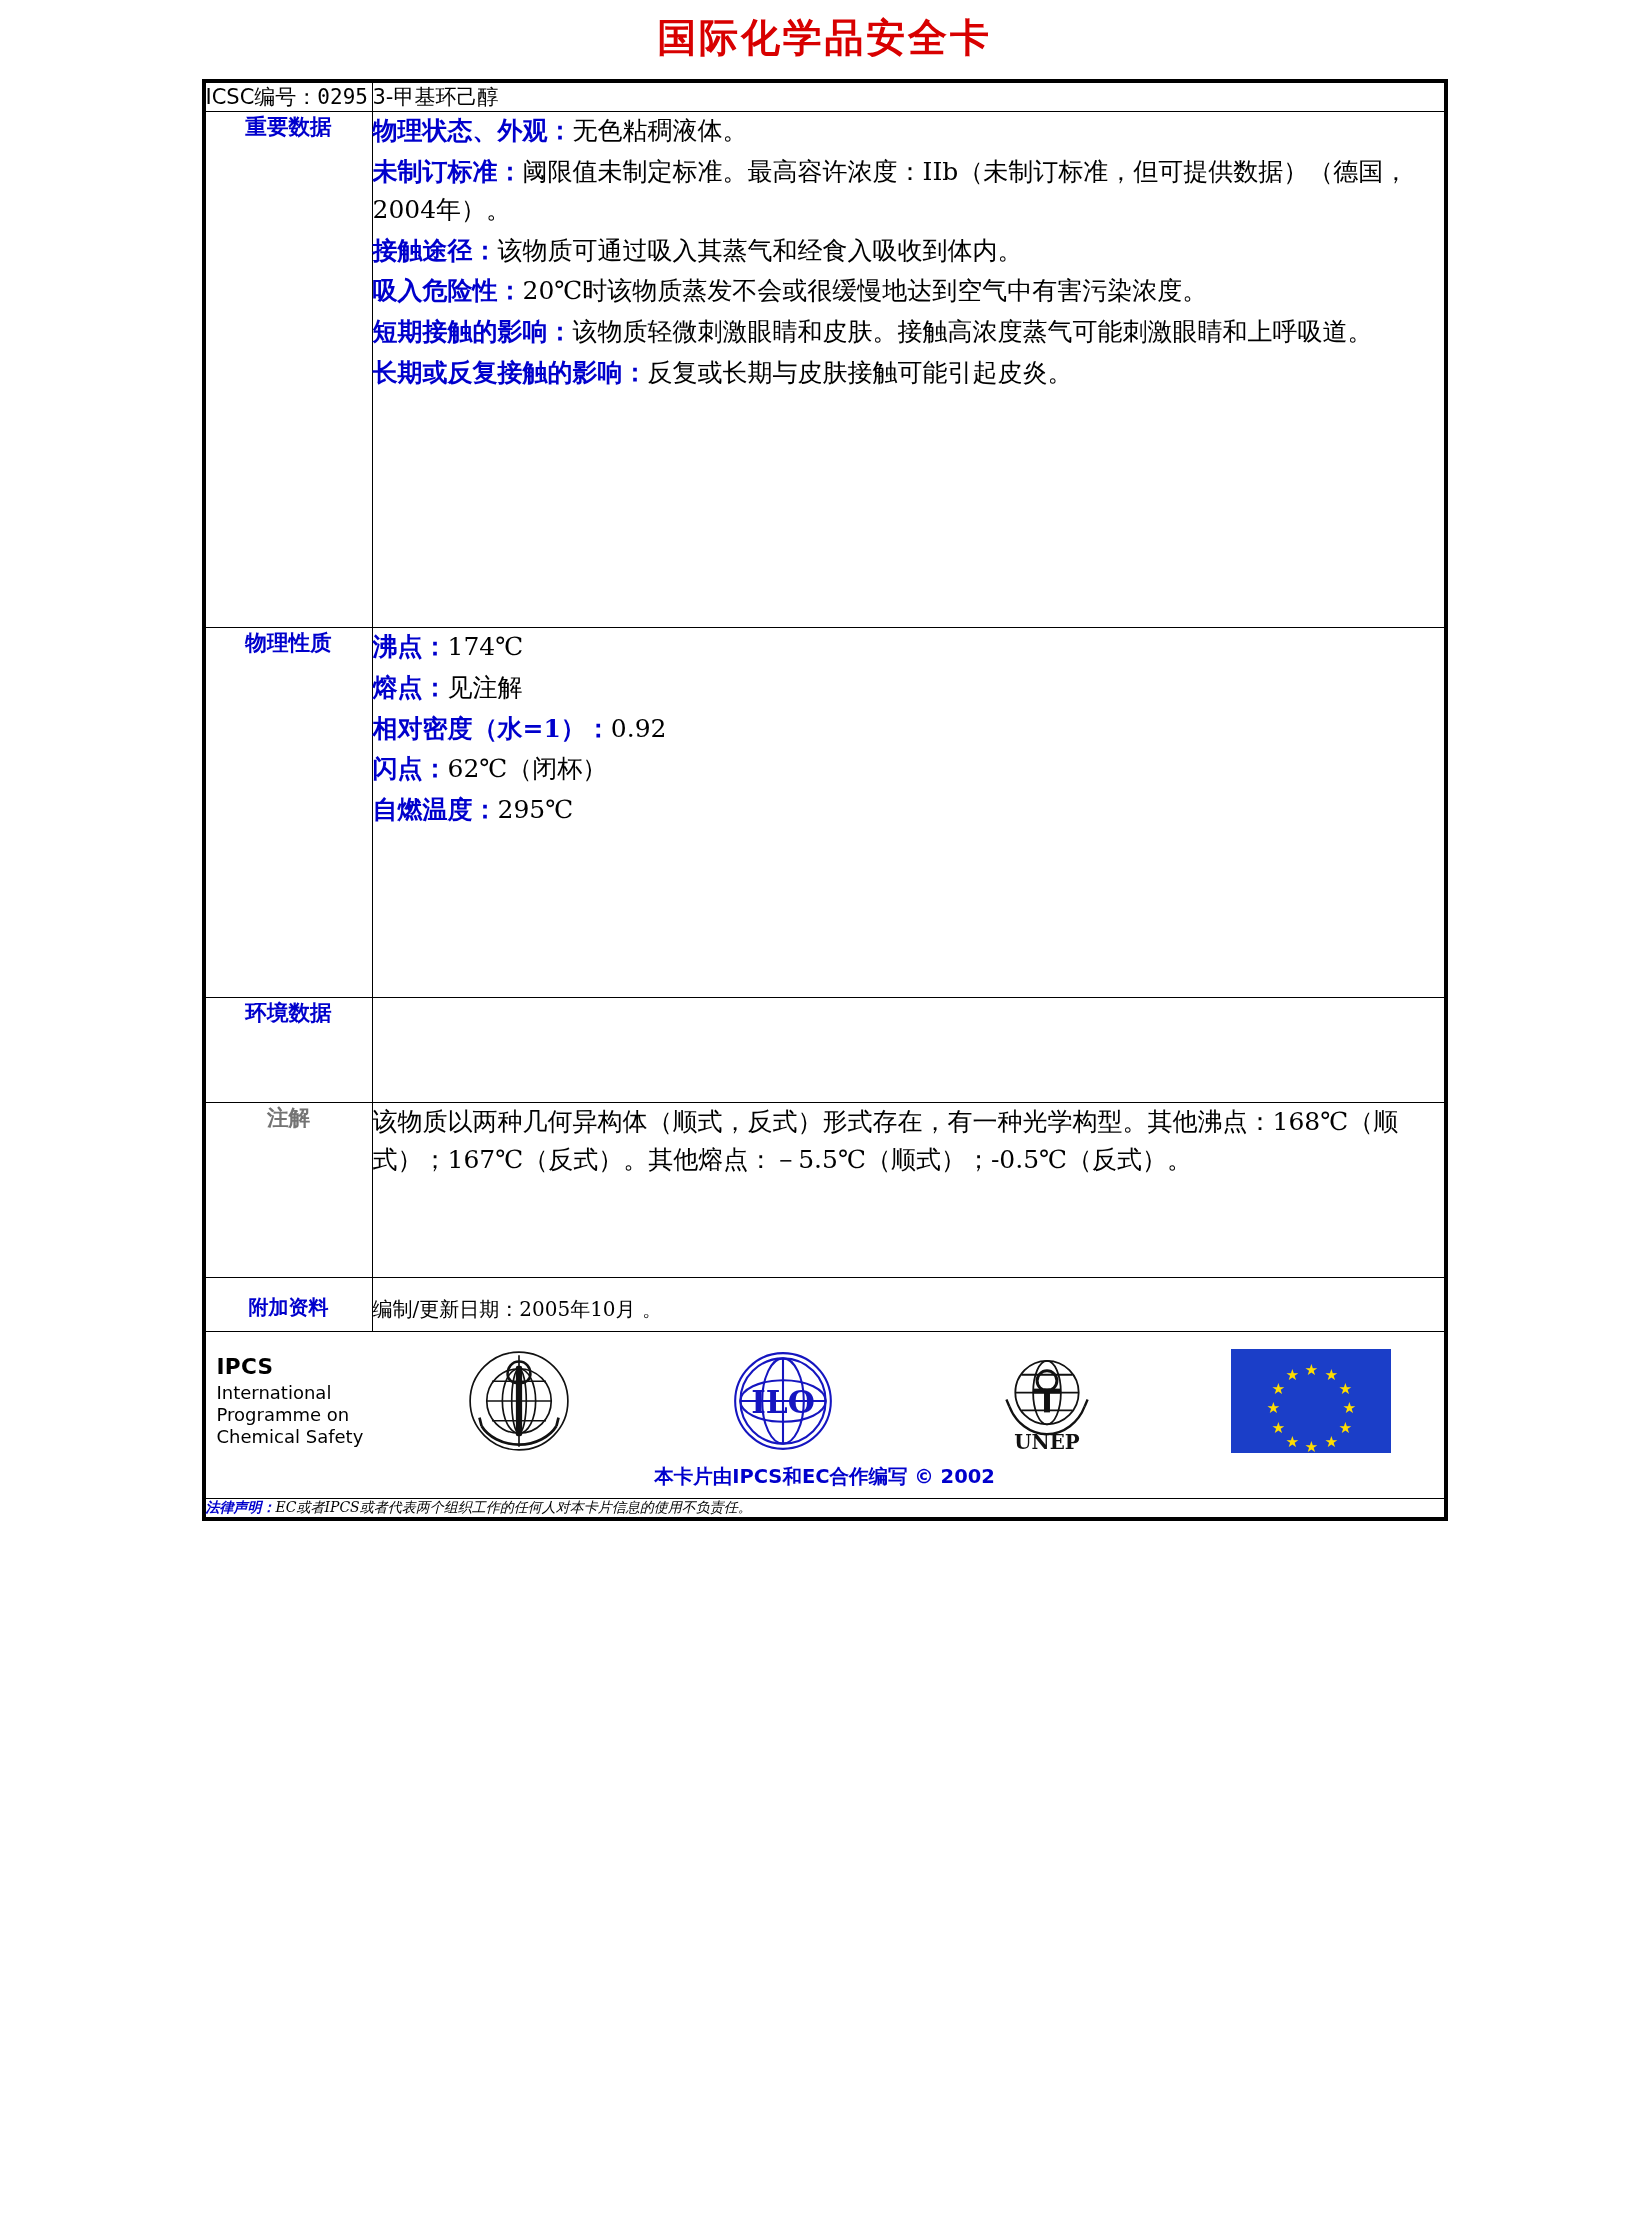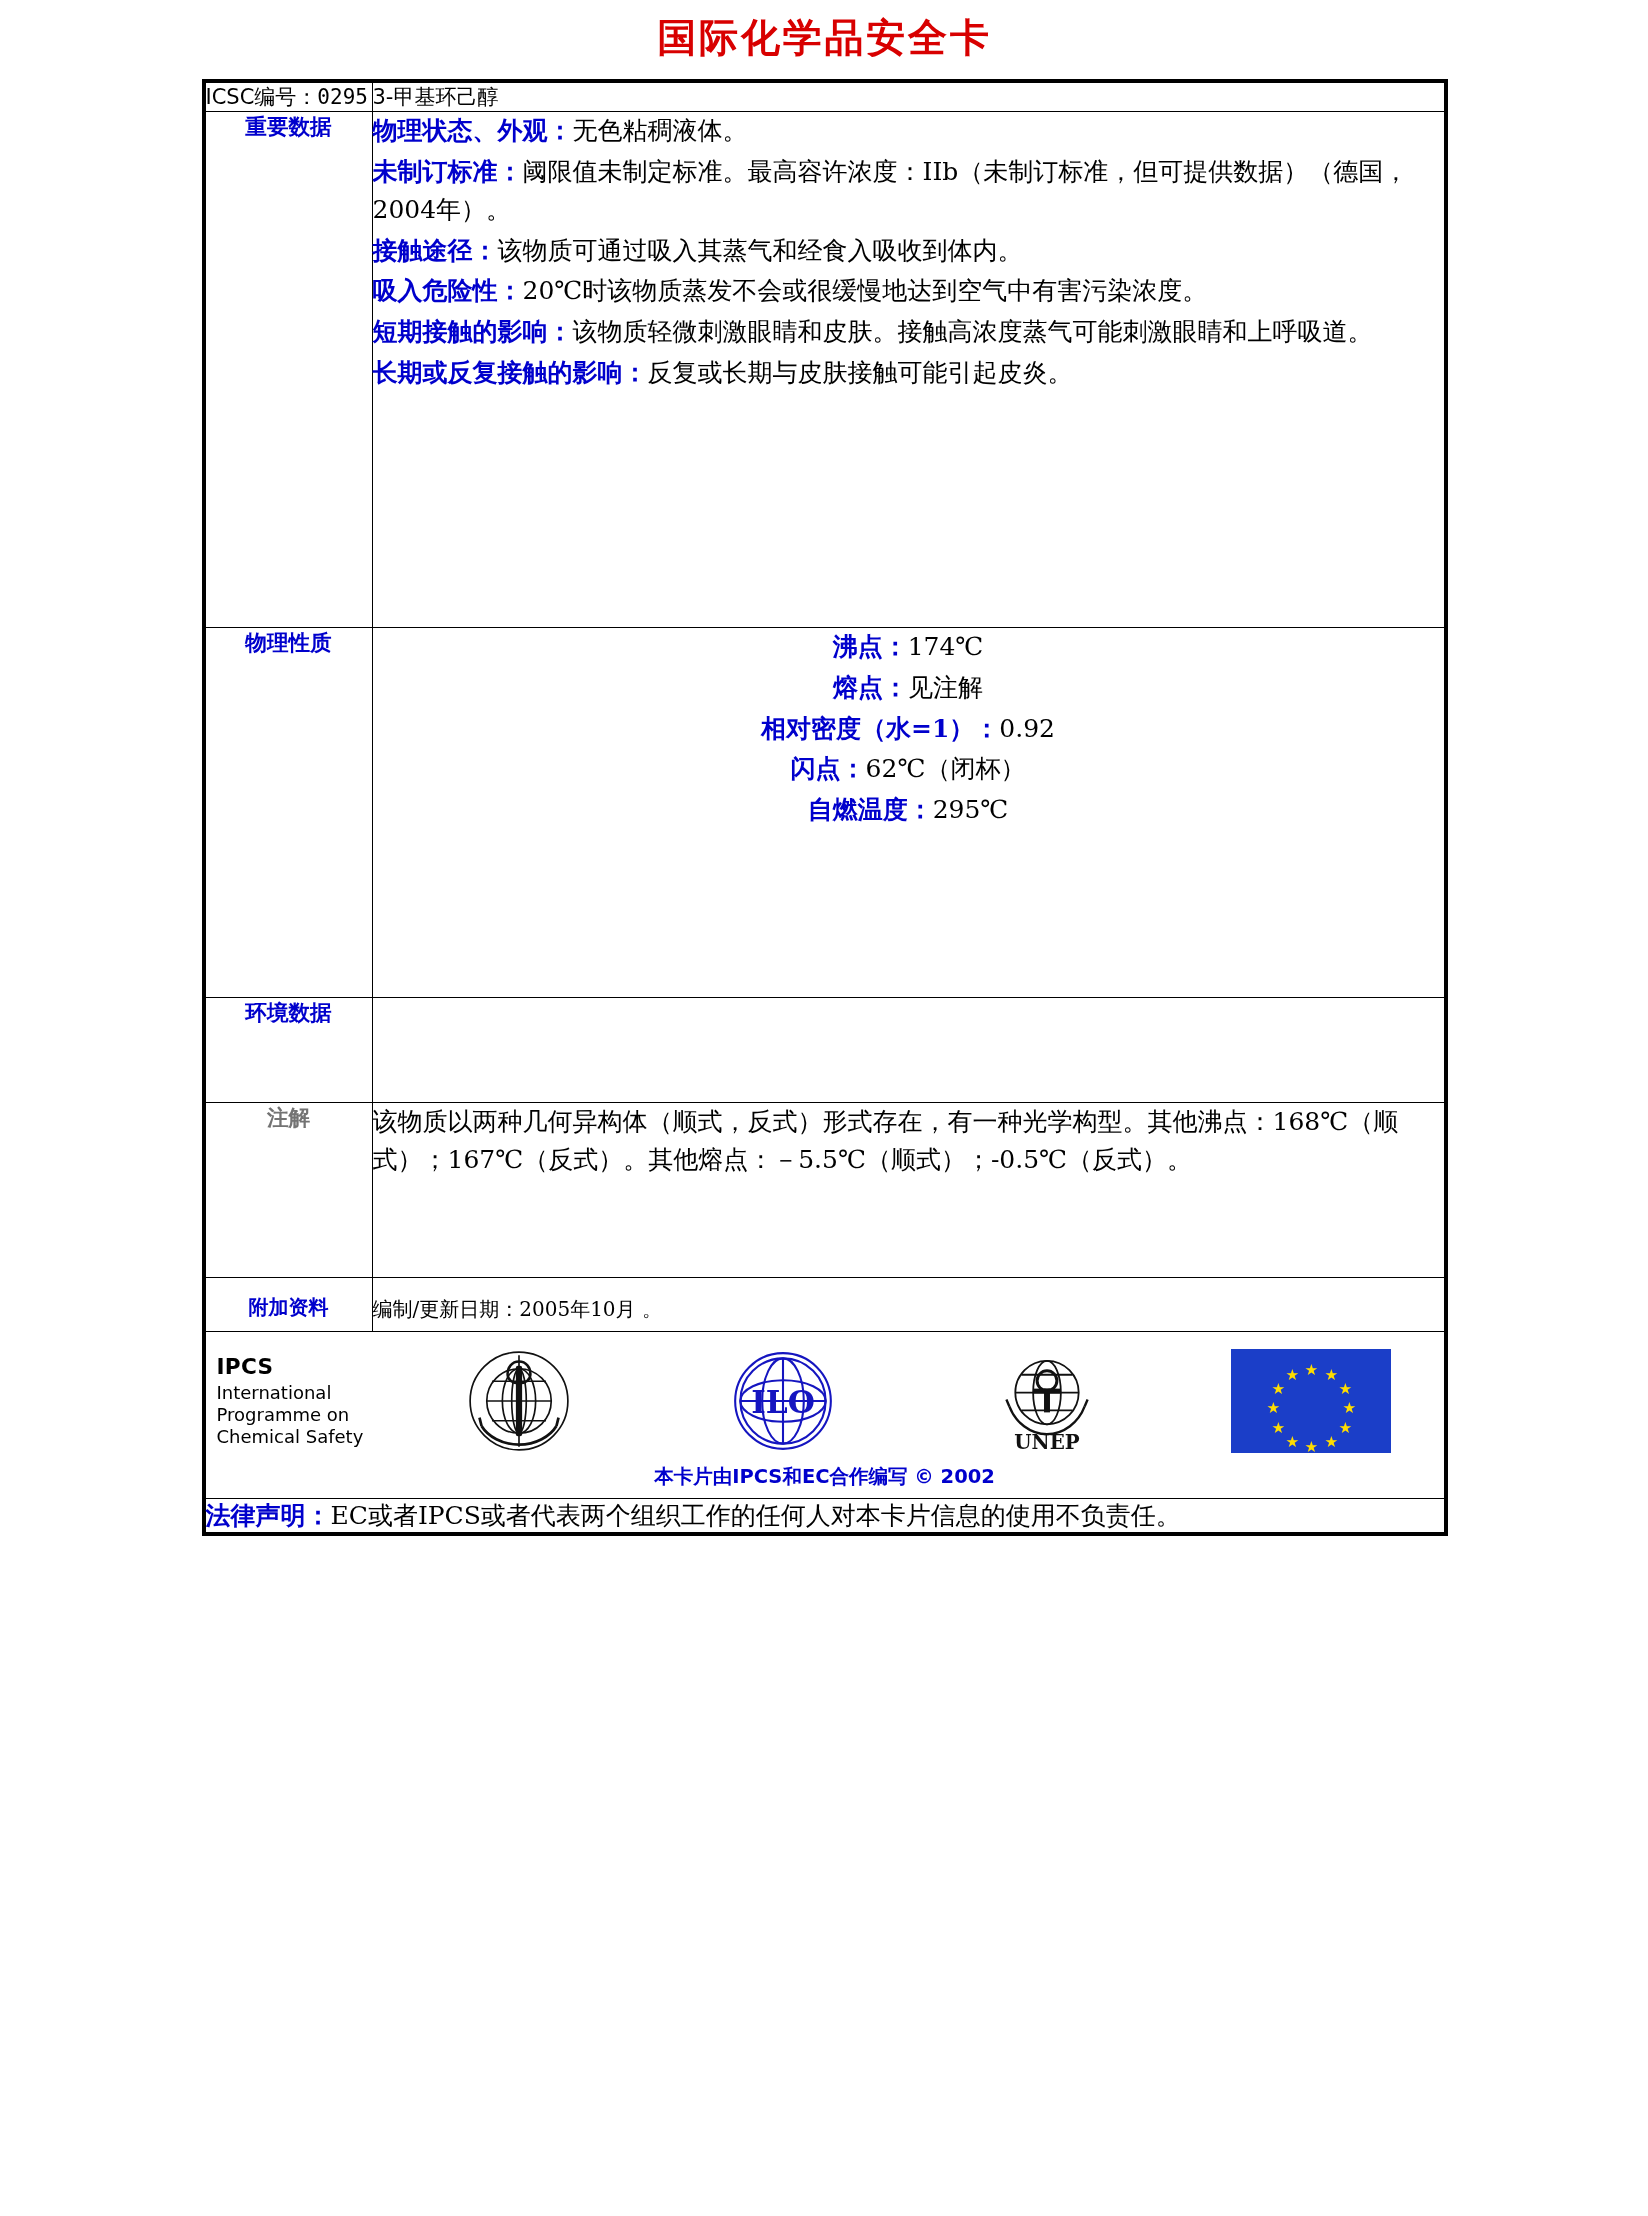--- a/index.html
+++ b/index.html
@@ -88,21 +88,21 @@
   }
   .content-cell p {
     margin: 0 0 2.8px 0;
   }
   .bl {
     color: #0000cc;
     font-weight: bold;
   }
   
   .row-important .content-cell { height: 515px; }
-  .row-physical .content-cell { height: 369px; text-align: center; }
+  .row-physical .content-cell { height: 369px; }
   .row-env .content-cell { height: 104px; }
   .row-notes .content-cell { height: 174px; }
   .row-extra .label-cell,
   .row-extra .content-cell {
     padding-top: 16px;
     padding-bottom: 7px;
     font-size: 20px;
   }
   .row-extra .label-cell {
     font-size: 20px;
@@ -143,22 +143,23 @@
   .copyright {
     text-align: center;
     color: #0000cc;
     font-weight: bold;
     font-size: 19.5px;
     padding: 2.8px 0 8.4px 0;
     font-family: "DejaVu Sans", "Liberation Sans", sans-serif;
   }
   .legal-cell {
     padding: 8.4px 14px 9.7px 15.3px;
-    font-size: 25px;
+    font-size: 14px;
     font-family: "DejaVu Serif", "Liberation Serif", serif;
+    font-style: italic;
   }
   .legal-cell .bl { font-weight: bold; }
   .eu-flag {
     width: 160px;
     height: 104px;
     background: #1b3ec8;
     position: relative;
   }
   .eu-star {
     position: absolute;

